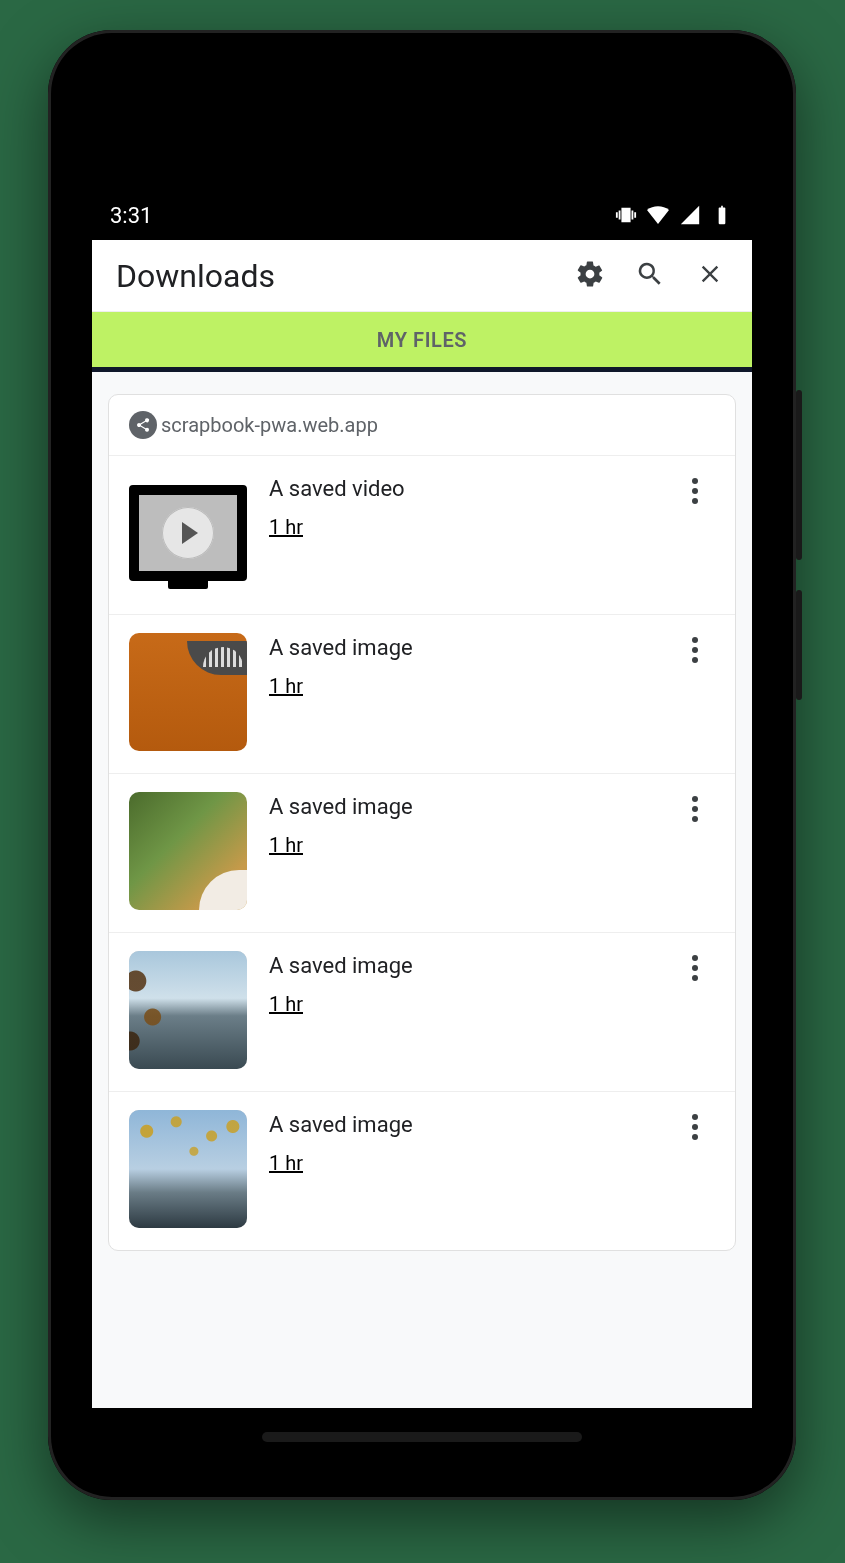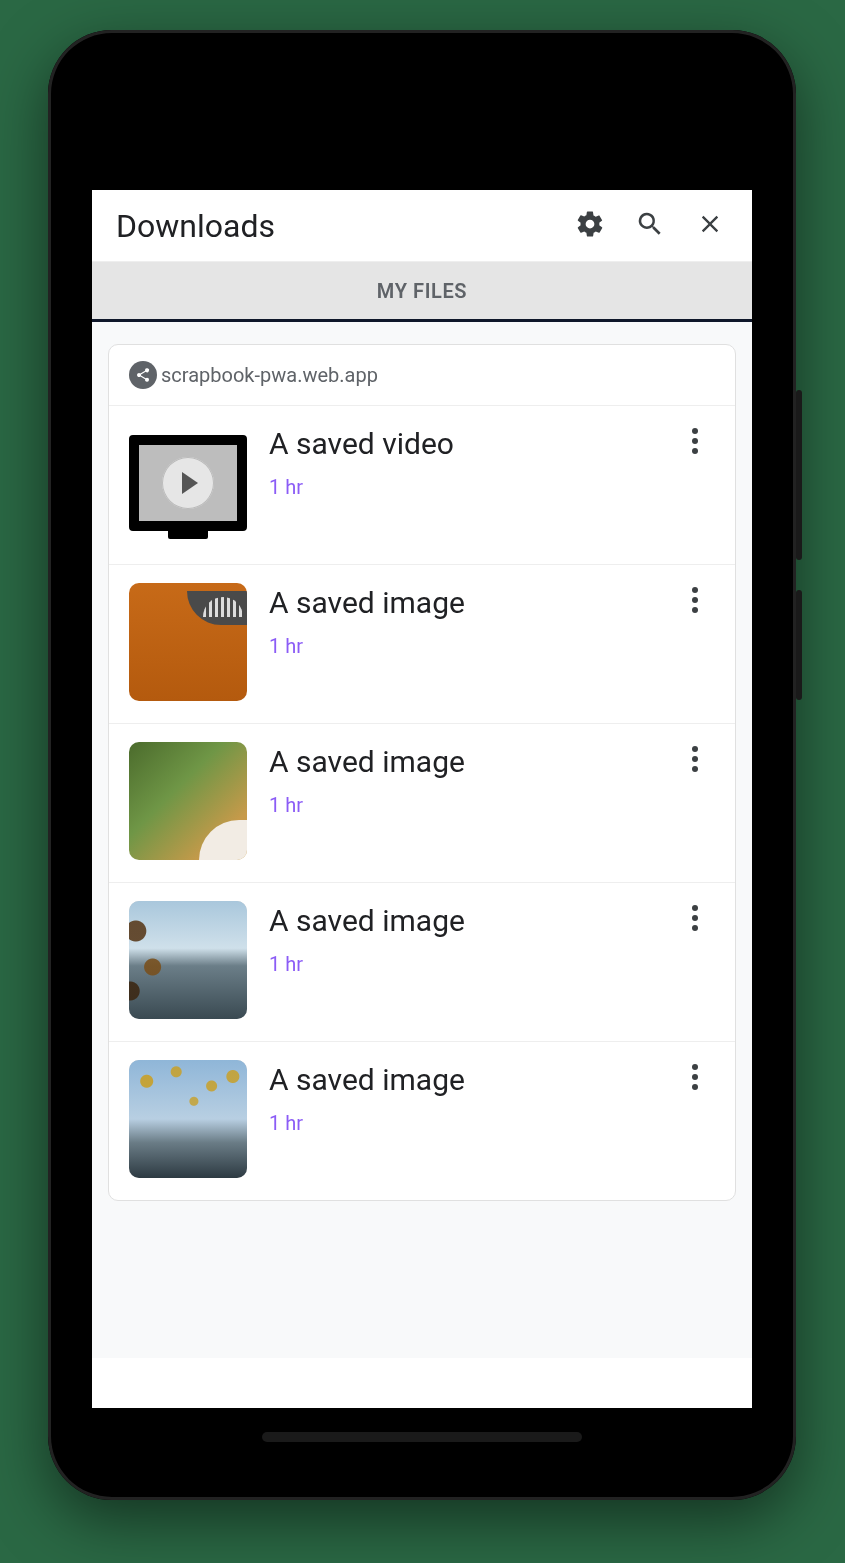--- a/index.html
+++ b/index.html
@@ -66,21 +66,21 @@
     padding: 0 18px 0 24px;
     border-bottom: 1px solid #eee;
     gap: 12px;
   }
   .app-title { flex: 1; font-size: 32px; color: #202124; font-weight: 400; }
   .appbar .btn { width: 48px; height: 48px; display: flex; align-items: center; justify-content: center; }
   .appbar svg { fill: #3c4043; }
 
   
   .tabs {
-    display: flex; height: 60px; background: #e5e5e5; border-bottom: 3px solid #0f172a; text-align: center;
+    display: flex; height: 60px; background: #bef264; border-bottom: 5px solid #0f172a; text-align: center;
   }
   .tab {
     flex: 1; display: flex; align-items: center; justify-content: center;
     font-size: 20px; font-weight: 600; letter-spacing: .6px;
     color: #5f6368; position: relative;
   }
   .tab.active { color: #1a73e8; }
   .tab.active::after {
     content: ""; position: absolute; bottom: -1px; left: 28%; right: 28%;
     height: 4px; background: #1a73e8; border-radius: 2px 2px 0 0;
@@ -149,37 +149,62 @@
   .thumb.img4::before { content:""; position:absolute; inset:0;
     background: linear-gradient(180deg,#8fb6d8 0%, #b8cfe2 50%, #6a7c86 70%, #2d3a42 100%); }
   .thumb.img4::after { content:""; position:absolute; inset:0;
     background: radial-gradient(circle at 15% 18%, rgba(200,160,40,.9) 0 6px, transparent 7px),
                 radial-gradient(circle at 40% 10%, rgba(200,160,40,.85) 0 5px, transparent 6px),
                 radial-gradient(circle at 70% 22%, rgba(200,160,40,.85) 0 5px, transparent 6px),
                 radial-gradient(circle at 88% 14%, rgba(200,160,40,.85) 0 6px, transparent 7px),
                 radial-gradient(circle at 55% 35%, rgba(200,160,40,.8) 0 4px, transparent 5px); }
 
   .row-body { flex: 1; padding-top: 2px; }
-  .row-title { font-size: 30px; color: #202124; margin-bottom: 14px; }
-  .row-sub { font-size: 20px; color: #8b5cf6; }
+  .row-title { font-size: 22px; color: #202124; margin-bottom: 14px; }
+  .row-sub { font-size: 20px; color: #000000; text-decoration: underline; }
   .kebab { width: 40px; display: flex; align-items: flex-start; justify-content: center; padding-top: 4px; }
   .dots { width: 6px; height: 26px; display: flex; flex-direction: column; justify-content: space-between; }
   .dots span { width: 6px; height: 6px; background: #3c4043; border-radius: 50%; }
 </style>
 </head>
 <body>
 
 <div class="phone">
   <div class="camera"></div>
   <div class="speaker-top"></div>
   <div class="side-btn sb1"></div>
   <div class="side-btn sb2"></div>
   <div class="phone-inner">
     <div class="screen">
 
+      <div class="statusbar">
+        <span>3:31</span>
+        <div class="status-icons">
+          <span class="ico">
+            <svg class="vib-svg" viewBox="0 0 24 24" width="22" height="22">
+                <path d="M7 4h10v16H7z M4 7h2v10H4z M18 7h2v10h-2z M1 9h2v6H1z M21 9h2v6h-2z"></path>
+              </svg>
+          </span>
+          <span class="ico">
+            <svg class="wifi-svg" viewBox="0 0 24 24" width="24" height="24">
+                <path d="M12 21 1 7c6-5 16-5 22 0z"></path>
+              </svg>
+          </span>
+          <span class="ico">
+            <svg class="cell-svg" viewBox="0 0 24 24" width="22" height="22">
+                <path d="M2 22h20V2z"></path>
+              </svg>
+          </span>
+          <span class="ico">
+            <svg class="batt-svg" viewBox="0 0 24 24" width="20" height="20">
+                <path d="M15 3h-2V1h-2v2H9a1 1 0 0 0-1 1v18a1 1 0 0 0 1 1h6a1 1 0 0 0 1-1V4a1 1 0 0 0-1-1z"></path>
+              </svg>
+          </span>
+        </div>
+      </div>
 
       <div class="appbar">
         <div class="app-title">Downloads</div>
         <div class="btn">
           <span>
             <svg viewBox="0 0 24 24" width="30" height="30">
                 <path d="M19.4 13a7.5 7.5 0 0 0 .1-1 7.5 7.5 0 0 0-.1-1l2.1-1.6a.5.5 0 0 0 .1-.7l-2-3.4a.5.5 0 0 0-.6-.2l-2.5 1a7.3 7.3 0 0 0-1.7-1l-.4-2.6A.5.5 0 0 0 14 2h-4a.5.5 0 0 0-.5.4l-.4 2.6a7.3 7.3 0 0 0-1.7 1l-2.5-1a.5.5 0 0 0-.6.2l-2 3.4a.5.5 0 0 0 .1.7L4.5 11a7.5 7.5 0 0 0-.1 1 7.5 7.5 0 0 0 .1 1l-2.1 1.6a.5.5 0 0 0-.1.7l2 3.4a.5.5 0 0 0 .6.2l2.5-1a7.3 7.3 0 0 0 1.7 1l.4 2.6a.5.5 0 0 0 .5.4h4a.5.5 0 0 0 .5-.4l.4-2.6a7.3 7.3 0 0 0 1.7-1l2.5 1a.5.5 0 0 0 .6-.2l2-3.4a.5.5 0 0 0-.1-.7zM12 15.5A3.5 3.5 0 1 1 15.5 12 3.5 3.5 0 0 1 12 15.5z"></path>
               </svg>
           </span>
         </div>

